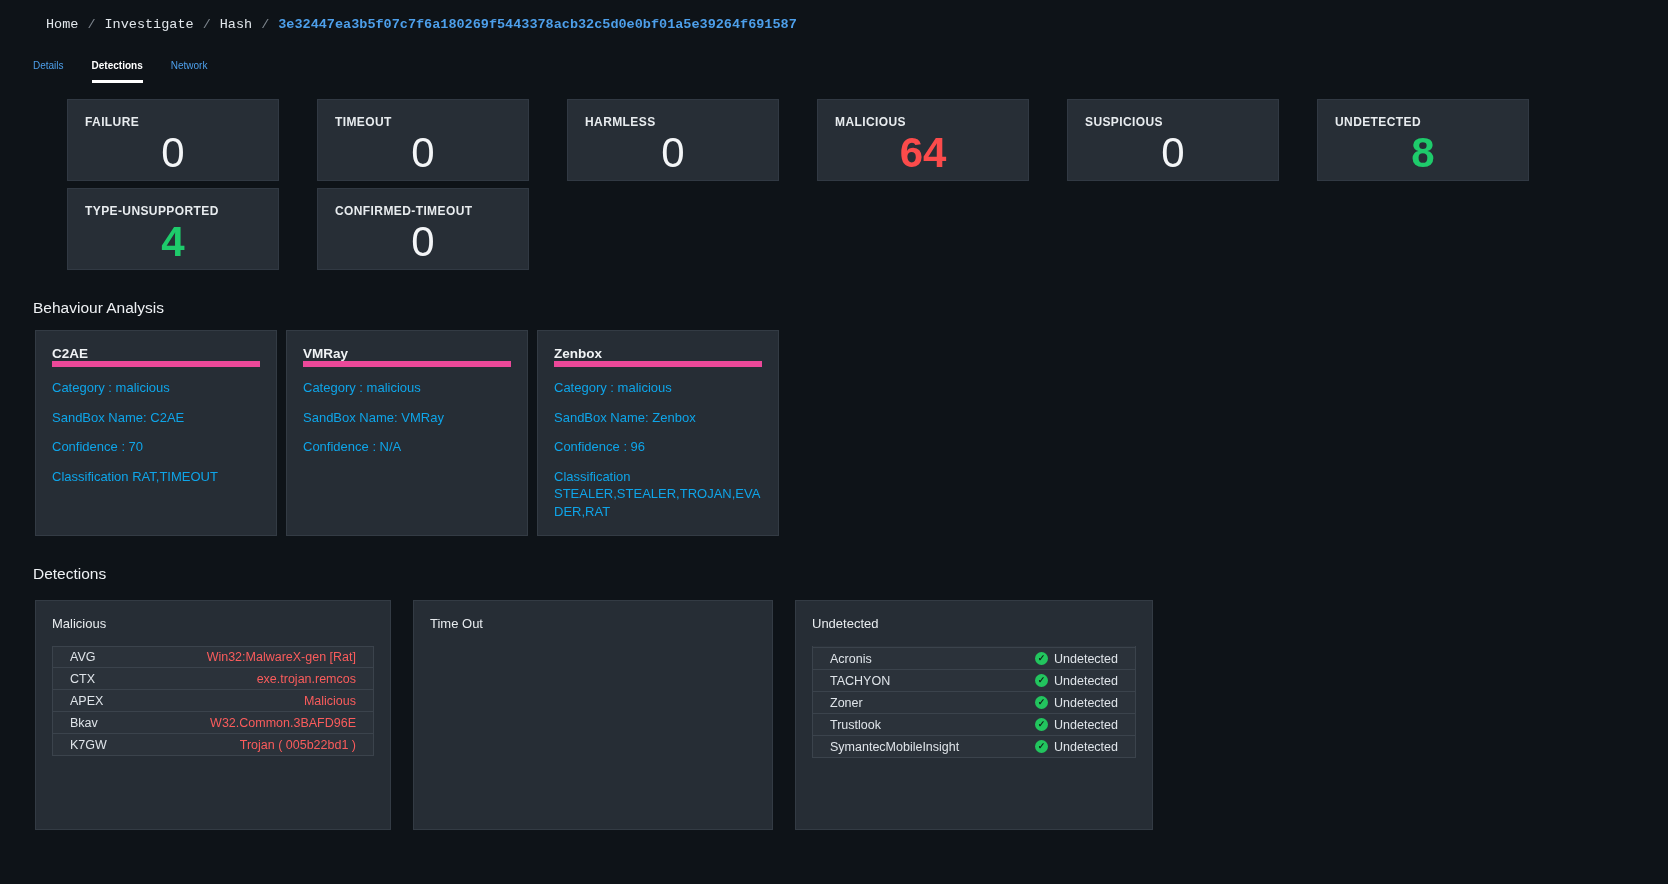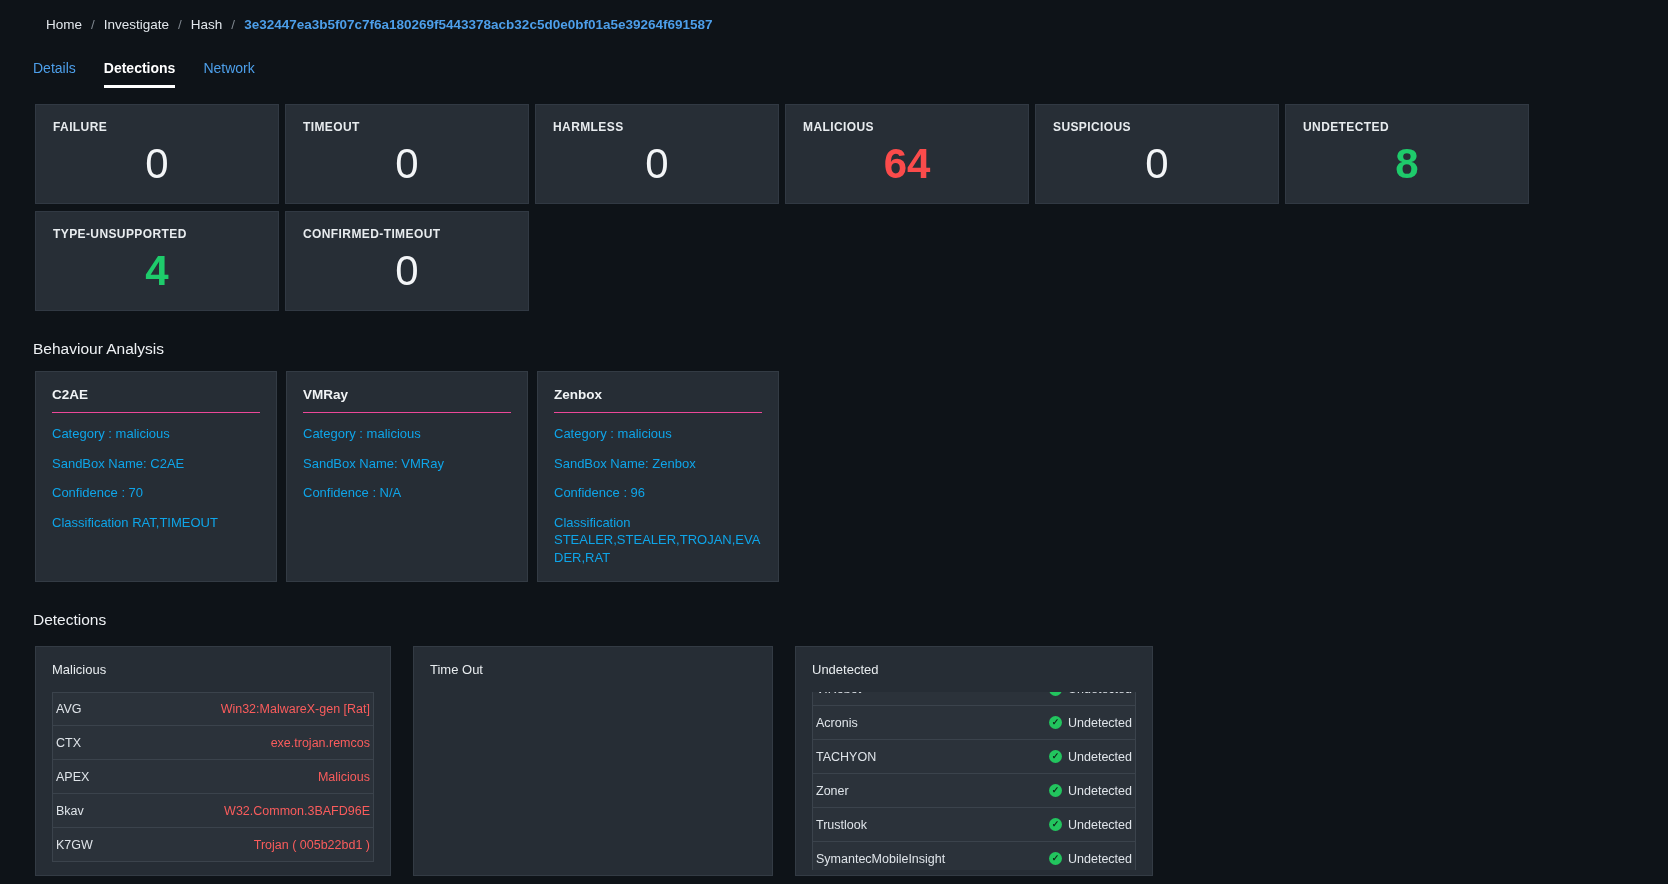--- a/index.html
+++ b/index.html
@@ -4,56 +4,56 @@
 <style>
   * { box-sizing: border-box; margin: 0; padding: 0; }
   html, body { width: 1668px; height: 884px; overflow: hidden; }
   body {
     background: #0e1318;
     color: #e6eaee;
     font-family: "Liberation Sans", sans-serif;
   }
 
   
-  .breadcrumb { display: flex; align-items: center; gap: 9px; padding: 17px 0 0 46px; font-size: 13.5px; }
+  .breadcrumb { display: flex; align-items: center; gap: 9px; padding: 17px 0 0 46px; font-size: 13.5px; font-family: Liberation Mono, monospace; }
   .crumb { color: #e2e7ec; cursor: pointer; }
   .crumb-sep { color: #7d858d; }
   .crumb-hash { color: #4d9fea; font-weight: 700; cursor: pointer; }
 
   
-  .tabs { display: flex; gap: 28px; margin: 28px 0 0 33px; font-size: 14px; }
+  .tabs { display: flex; gap: 28px; margin: 28px 0 0 33px; font-size: 10px; }
   .tab { color: #4d9fea; padding-bottom: 9px; cursor: pointer; }
   .tab.active { color: #ffffff; font-weight: 700; border-bottom: 3px solid #ffffff; }
 
   
   .stats-grid { display: grid; grid-template-columns: repeat(6, 244px); gap: 7px 6px; margin: 16px 136px 0 35px; }
-  .stat-card { height: 100px; background: #272e36; border: 1px solid #313943; display: flex; flex-direction: column; padding: 15px 17px 10px; }
+  .stat-card { height: 82px; background: #272e36; border: 1px solid #313943; display: flex; flex-direction: column; padding: 15px 17px 10px; margin-left: 32px; }
   .stat-label { font-size: 12px; font-weight: 700; letter-spacing: .4px; color: #e8ecef; }
   .stat-value { flex: 1; display: flex; align-items: center; justify-content: center; font-size: 42px; font-weight: 500; color: #f3f5f7; }
   .stat-value.red { color: #fb4b4b; font-weight: 600; }
   .stat-value.green { color: #1ecb6b; font-weight: 600; }
 
   
   .section-title { margin: 29px 0 0 33px; font-size: 15.5px; font-weight: 400; color: #eef1f4; }
 
   
   .bh-grid { display: grid; grid-template-columns: repeat(3, 242px); gap: 9px; margin: 13px 0 0 35px; }
   .bh-card { background: #262d35; border: 1px solid #333b44; min-height: 186px; padding: 15px 16px; }
-  .bh-title { font-size: 13.5px; font-weight: 700; color: #f0f3f5; padding-bottom: 10px; border-bottom: 1px solid #ec4899; }
+  .bh-title { font-size: 13.5px; font-weight: 700; color: #f0f3f5; border-bottom: 6px solid #ec4899; }
   .bh-line { margin-top: 12px; font-size: 13px; color: #0ea5e9; line-height: 1.35; overflow-wrap: anywhere; }
 
   
   .det-grid { display: grid; grid-template-columns: 356px 360px 358px; gap: 22px; margin: 17px 0 0 35px; }
   .det-card { background: #262d35; border: 1px solid #333b44; height: 230px; padding: 15px 16px; overflow: hidden; }
   .det-card-title { font-size: 13px; color: #e8ecef; margin-bottom: 15px; }
   .det-scroll { height: 178px; overflow: hidden; }
   .det-table.shift-up { margin-top: -20px; }
   .det-row {
     display: flex; justify-content: space-between; align-items: center;
-    height: 34px; padding: 0 3px;
+    height: 22px; padding: 0 17px;
     background: #2b323a; border: 1px solid #3b434c; border-top: none;
     font-size: 12.5px;
   }
   .det-table .det-row:first-child { border-top: 1px solid #3b434c; }
   .det-engine { color: #dfe4e9; }
   .det-result-mal { color: #fa5c5c; text-align: center; }
   .det-status { display: flex; align-items: center; gap: 6px; color: #dfe4e9; }
   .check-icon {
     width: 13px; height: 13px; border-radius: 50%;
     background: #22c55e; color: #0e2417;

